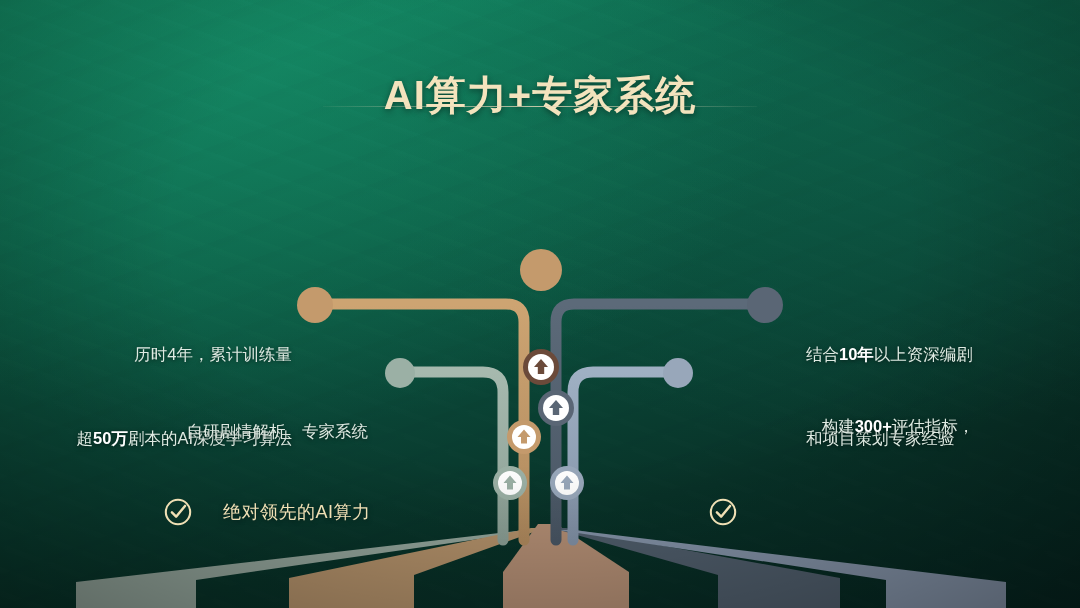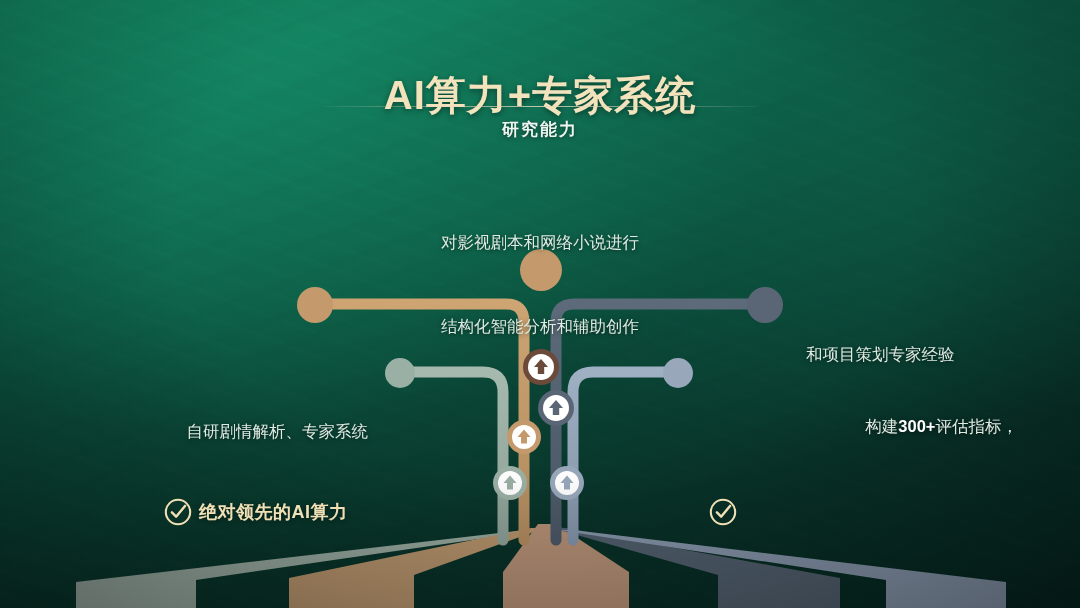--- a/index.html
+++ b/index.html
@@ -88,31 +88,31 @@
     color: #dfeae2;
     text-shadow: 0 1px 4px rgba(0,0,0,.55);
     white-space: pre;
   }
   .copy b { color: #ffffff; font-weight: bold; }
 
   .copy-top    { top: 172px;  left: 0; width: 1080px; text-align: center; }
   .copy-l1     { top: 284px;  left: 0;   width: 292px; text-align: right; }
   .copy-l2     { top: 361px;  left: 0;   width: 368px; text-align: right; }
   .copy-r1     { top: 284px;  left: 806px; width: 260px; text-align: left; }
-  .copy-r2     { top: 356px;  left: 718px; width: 300px; text-align: right; }
+  .copy-r2     { top: 356px;  left: 748px; width: 300px; text-align: center; }
 
   
   .badge {
     position: absolute;
     display: flex;
     align-items: center;
-    gap: 6px;
+    gap: 30px;
     color: #f0e0b5;
     font-size: 18px;
-    font-weight: bold;
+    font-weight: normal;
     letter-spacing: .5px;
     text-shadow: 0 1px 5px rgba(0,0,0,.5);
   }
   .badge-left  { top: 497px; left: 163px; }
   .badge-right { top: 497px; left: 708px; }
   .chk { width: 30px; height: 30px; flex: 0 0 30px; }
 
   svg.layer { position: absolute; left: 0; top: 0; }
 </style>
 </head>
@@ -206,33 +206,33 @@
         <circle cx="567" cy="483" r="12" fill="#ffffff"></circle>
         <path d="M567 475.5 L573.5 483 L570 483 L570 489.5 L564 489.5 L564 483 L560.5 483 Z" fill="#98a7ba"></path>
       </g>
     </g>
   </svg>
 
   <div class="vig"></div>
 
   <div class="title">AI算力+专家系统</div>
   <div class="rule"></div>
-  <div class="subtitle">研究能力</div>
-
-  <div class="copy copy-top">
-    <div>对影视剧本和网络小说进行</div>
-    <div>结构化智能分析和辅助创作</div>
-  </div>
-
+
+
+  <div class="copy copy-l1">
+    <div>历时4年，累计训练量</div>
+    <div><span>超</span><b>50万</b><span>剧本的AI深度学习算法</span></div>
+  </div>
 
   <div class="copy copy-l2">
     <div>自研剧情解析、专家系统</div>
   </div>
 
   <div class="copy copy-r1">
+    <div><span>结合</span><b>10年</b><span>以上资深编剧</span></div>
     <div>和项目策划专家经验</div>
   </div>
 
   <div class="copy copy-r2">
     <div><span>构建</span><b>300+</b><span>评估指标，</span></div>
   </div>
 
   <div class="badge badge-left">
     <svg class="chk" viewBox="0 0 32 32">
       <circle cx="16" cy="16" r="13" fill="none" stroke="#f0e0b5" stroke-width="2.2"></circle>

